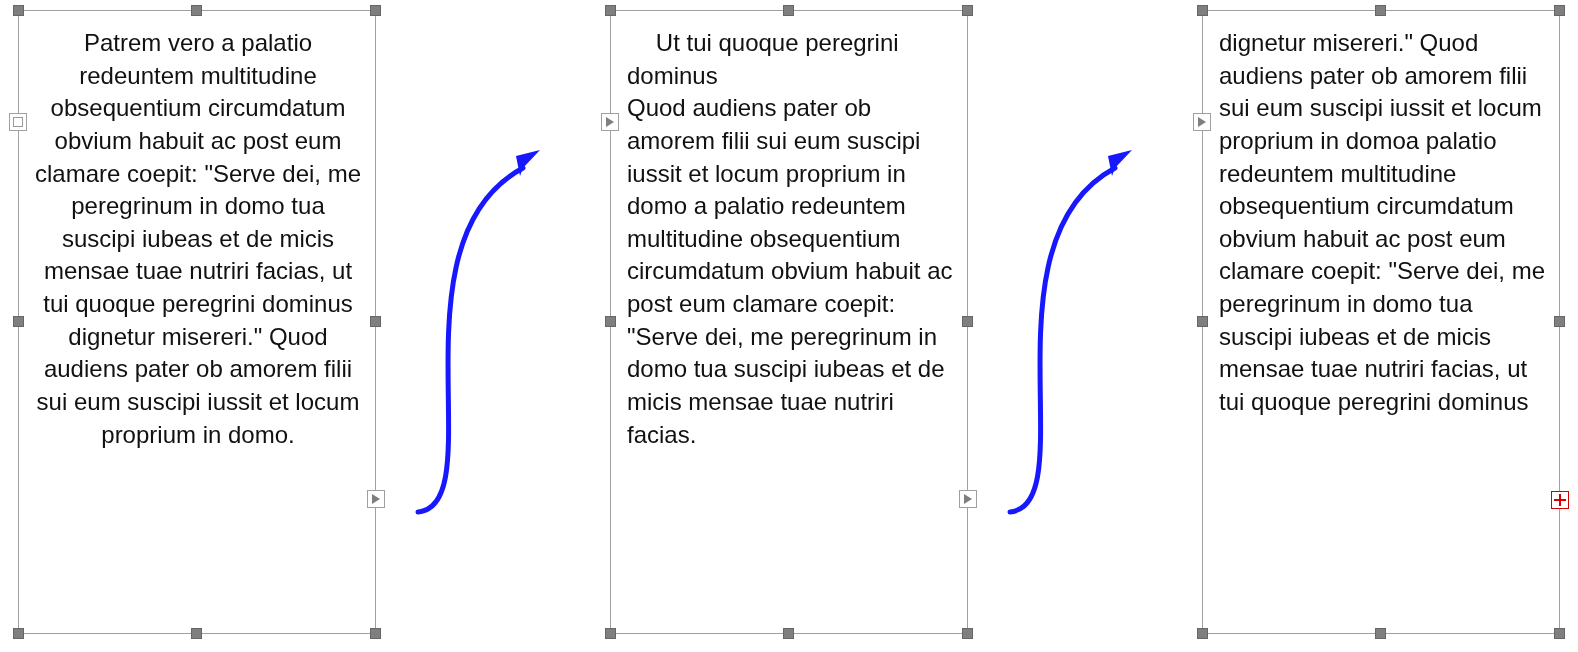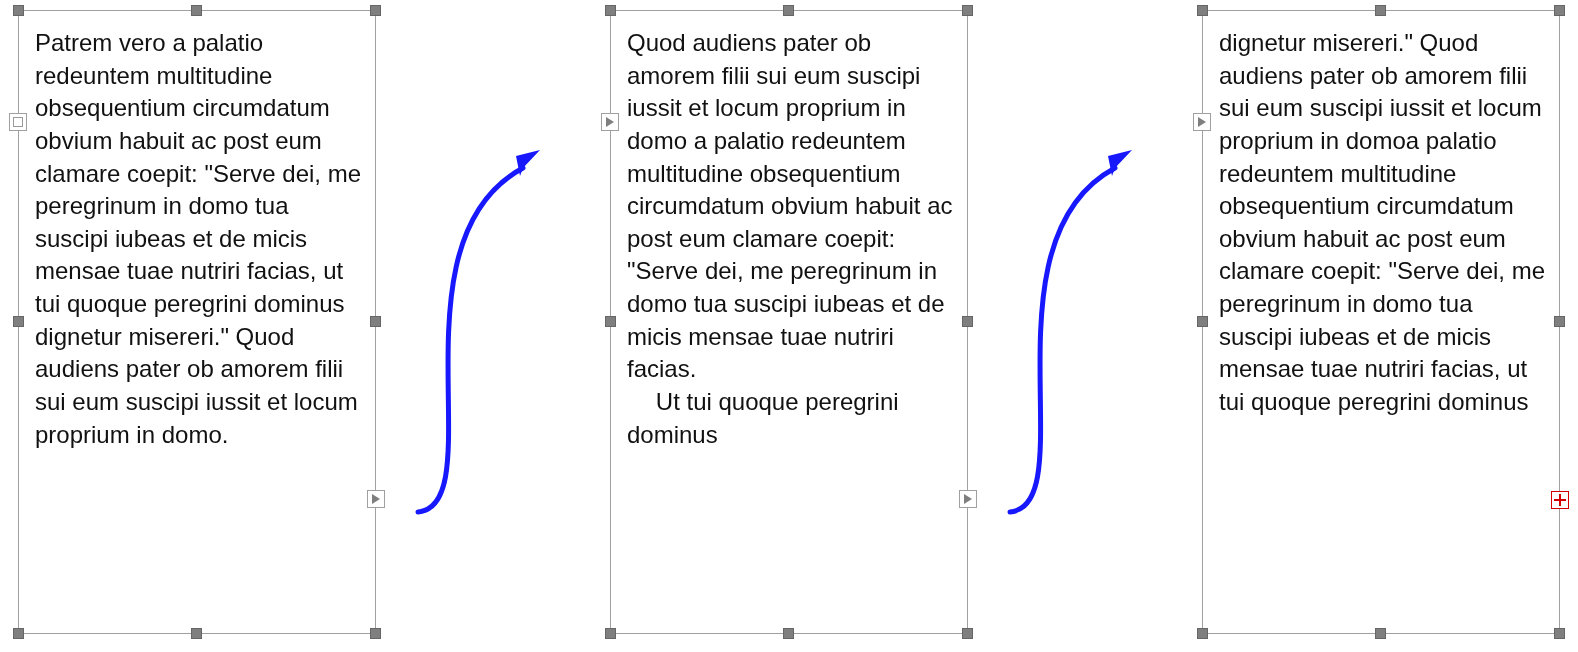--- a/index.html
+++ b/index.html
@@ -88,43 +88,43 @@
     .overflow::after  { top: 7px; left: 2px; height: 2px; width: 12px; }
 
     .arrow { position: absolute; pointer-events: none; }
     .arrow path { fill: none; stroke: #1818ff; stroke-width: 5; stroke-linecap: round; }
     .arrow polygon { fill: #1818ff; }
   </style>
 </head>
 <body>
 
 <div id="root">
-    <div class="frame" style="left: 18px; top: 10px; width: 358px; height: 624px;">
+    <div class="frame" style="left: 18px; top: 10px; width: 358px; height: 624px; text-align: center;">
       <div class="content">
         <div class="para">Patrem vero a palatio redeuntem multitudine obsequentium circumdatum obvium habuit ac post eum clamare coepit: "Serve dei, me peregrinum in domo tua suscipi iubeas et de micis mensae tuae nutriri facias, ut tui quoque peregrini dominus dignetur misereri." Quod audiens pater ob amorem filii sui eum suscipi iussit et locum proprium in domo.</div>
       </div>
       <div class="handle tl"></div>
       <div class="handle tm"></div>
       <div class="handle tr"></div>
       <div class="handle ml"></div>
       <div class="handle mr"></div>
       <div class="handle bl"></div>
       <div class="handle bm"></div>
       <div class="handle br"></div>
       <div class="port in empty" style="top: 102px;">
         <div class="sq"></div>
       </div>
       <div class="port out" style="top: 479px;">
         <div class="tri"></div>
       </div>
     </div>
     <div class="frame" style="left: 610px; top: 10px; width: 358px; height: 624px;">
       <div class="content">
+        <div class="para indent">Ut tui quoque peregrini dominus</div>
         <div class="para">Quod audiens pater ob amorem filii sui eum suscipi iussit et locum proprium in domo a palatio redeuntem multitudine obsequentium circumdatum obvium habuit ac post eum clamare coepit: "Serve dei, me peregrinum in domo tua suscipi iubeas et de micis mensae tuae nutriri facias.</div>
-        <div class="para indent">Ut tui quoque peregrini dominus</div>
       </div>
       <div class="handle tl"></div>
       <div class="handle tm"></div>
       <div class="handle tr"></div>
       <div class="handle ml"></div>
       <div class="handle mr"></div>
       <div class="handle bl"></div>
       <div class="handle bm"></div>
       <div class="handle br"></div>
       <div class="port in " style="top: 102px;">

